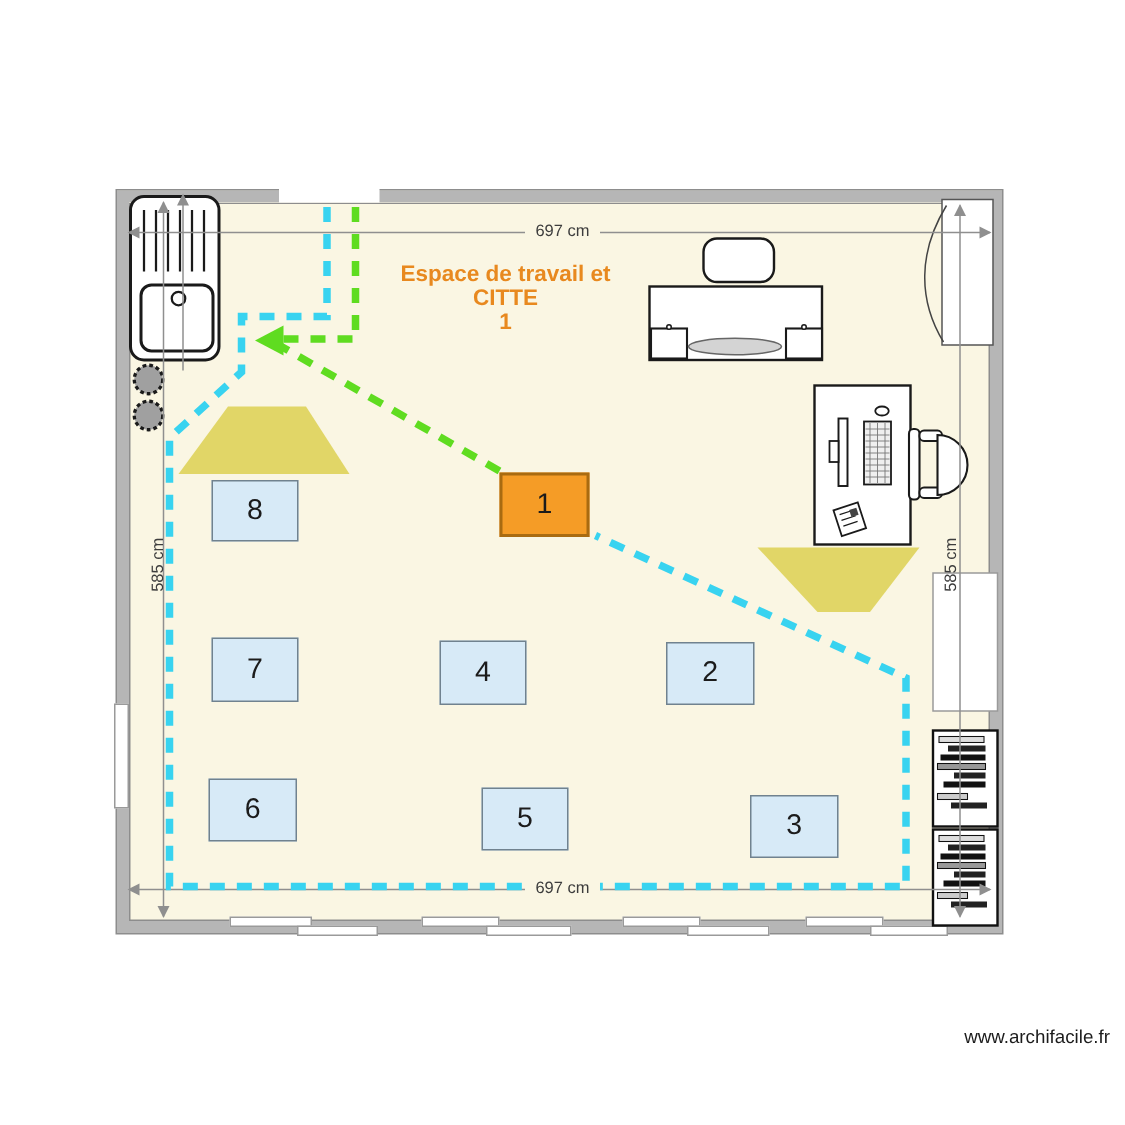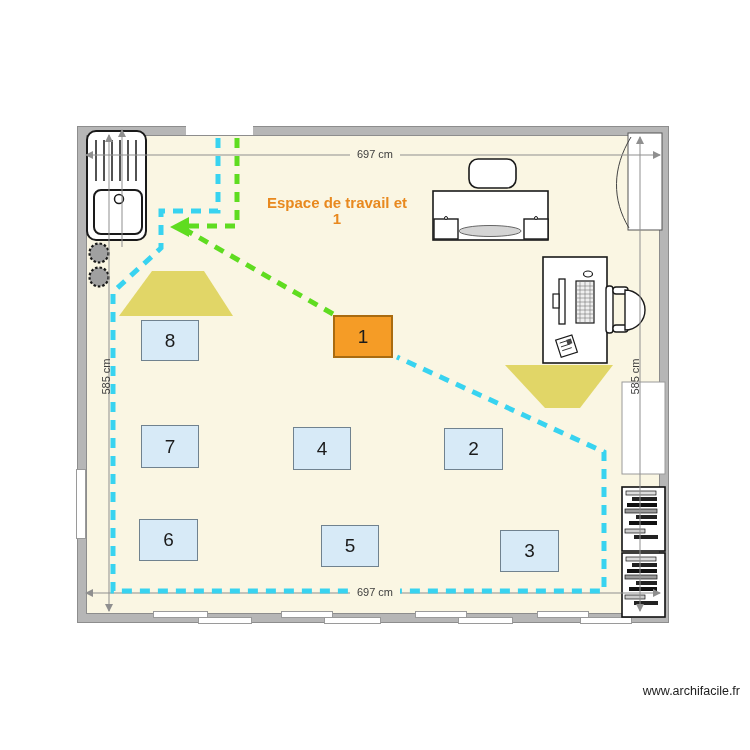--- a/index.html
+++ b/index.html
@@ -24,21 +24,21 @@
   .desk{position:absolute;display:flex;align-items:center;justify-content:center;
         font-size:19px;color:#1b1b1b;box-sizing:border-box;}
   .desk.blue{background:var(--c-desk,#d7eaf7);border:1px solid var(--c-desk_border,#70828f);}
   .desk.orange{background:var(--c-desk_active,#f59c26);border:2px solid var(--c-desk_active_border,#a96b10);}
   
   .dim-label{position:absolute;font-size:11px;color:var(--c-dimension_text,#3d3d3d);
              text-align:center;line-height:13px;}
   .dim-label.h{background:var(--c-floor,#faf6e3);padding:0 2px;}
   .dim-label.v{transform:rotate(-90deg);}
   .plan-title{position:absolute;left:237px;top:175px;width:200px;text-align:center;
-              font-weight:bold;font-size:15px;line-height:16px;color:var(--c-title_text,#e8891f);margin-top:20px;}
+              font-weight:bold;font-size:15px;line-height:16px;color:var(--c-title_text,#e8891f);}
   .watermark{position:absolute;right:10px;top:684px;font-size:12.5px;color:#1c1c1c;}
 </style>
 </head>
 <body>
 
 <div class="canvas">
 
   <div class="plan"></div>
 
   <div class="opening" style="left:186px;top:126px;width:67px;height:9px;"></div>
@@ -171,20 +171,21 @@
       <div class="desk blue" style="left: 500px; top: 530px; width: 59px; height: 42px;">3</div>
       <div class="desk blue" style="left: 293px; top: 427px; width: 58px; height: 43px;">4</div>
       <div class="desk blue" style="left: 321px; top: 525px; width: 58px; height: 42px;">5</div>
       <div class="desk blue" style="left: 139px; top: 519px; width: 59px; height: 42px;">6</div>
       <div class="desk blue" style="left: 141px; top: 425px; width: 58px; height: 43px;">7</div>
       <div class="desk blue" style="left: 141px; top: 320px; width: 58px; height: 41px;">8</div>
     </div>
 
   <div class="plan-title">
     <div>Espace de travail et</div>
+    <div>CITTE</div>
     <div>1</div>
   </div>
 
   <div class="dim-label h" style="left:350px;top:148px;width:46px;">697 cm</div>
   <div class="dim-label h" style="left:350px;top:586px;width:46px;">697 cm</div>
   <div class="dim-label v" style="left:83px;top:370px;width:46px;">585 cm</div>
   <div class="dim-label v" style="left:612px;top:370px;width:46px;">585 cm</div>
 
   <div class="watermark">www.archifacile.fr</div>
 </div>

